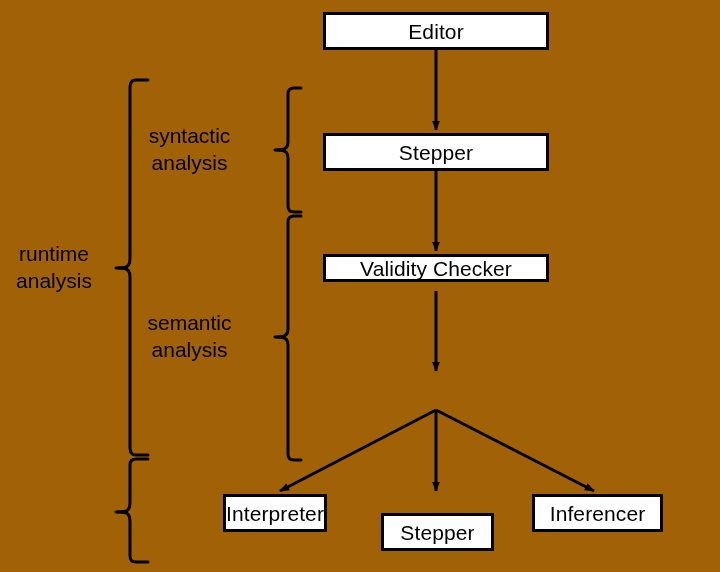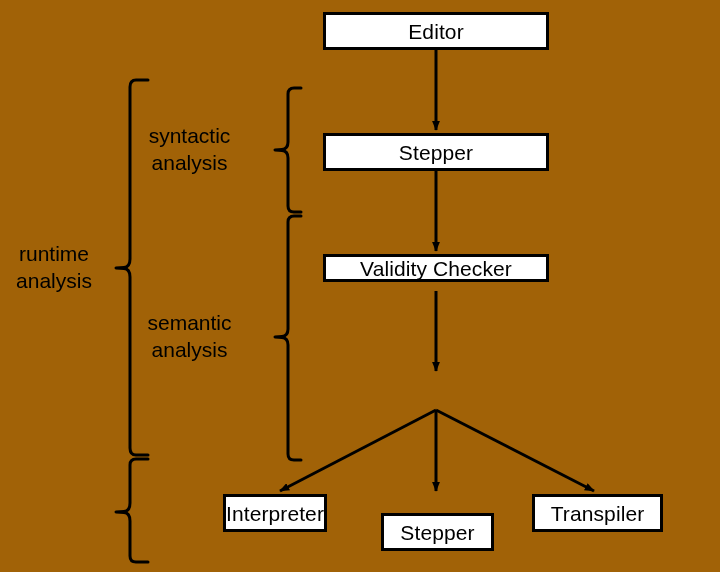--- a/index.html
+++ b/index.html
@@ -101,21 +101,21 @@
 
   <div class="node-box" style="left:212px; top:494px; width:104px; height:38px;margin-left:11px;">
     <span>Interpreter</span>
   </div>
 
   <div class="node-box" style="left:381px; top:494px; width:113px; height:38px;margin-top:19px;">
     <span>Stepper</span>
   </div>
 
   <div class="node-box" style="left:532px; top:494px; width:131px; height:38px;">
-    <span>Transpiler</span>
+    <span>Inferencer</span>
   </div>
 
   <div class="group-label" style="left:0px; top:241px; width:108px;">runtime
 analysis</div>
 
 
   <div class="group-label" style="left:120px; top:123px; width:139px;">syntactic
 analysis</div>
 
   <div class="group-label" style="left:120px; top:310px; width:139px;">semantic

